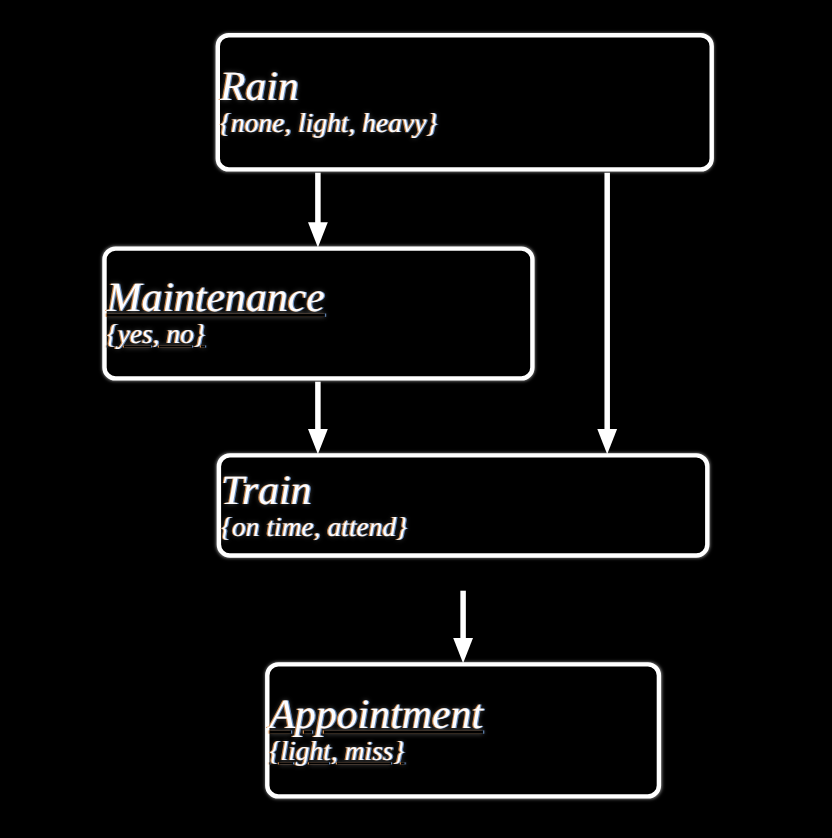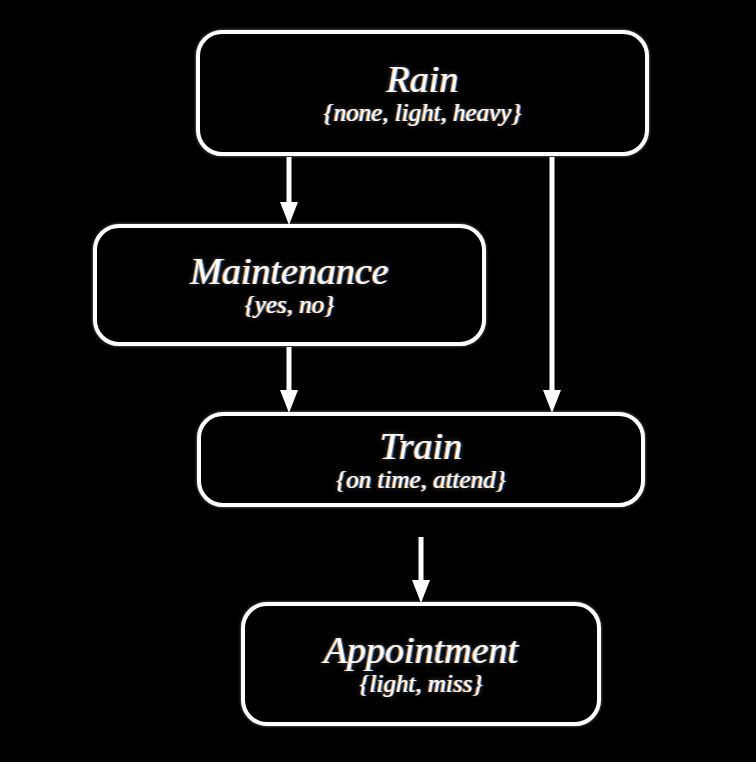--- a/index.html
+++ b/index.html
@@ -15,46 +15,45 @@
     overflow: hidden;
     font-family: "Liberation Serif", "DejaVu Serif", serif;
   }
 
   
   .node {
     position: absolute;
     box-sizing: border-box;
     background: #000000;
     border: 4px solid #ffffff;
-    border-radius: 26px;
+    border-radius: 12px;
     display: flex;
     flex-direction: column;
-    align-items: center;
     justify-content: center;
     box-shadow: 0 0 3px rgba(255,255,255,0.55);
   }
   .node-label {
     font-style: italic;
     font-weight: 400;
     color: #fdfdff;
     line-height: 1.06;
     white-space: nowrap;
     text-shadow:
       -1.1px 0 0 rgba(226,150,82,0.85),
        1.1px 0 0 rgba(120,165,225,0.80),
        0 0 5px rgba(255,255,255,0.35);
   }
   .node-name   { font-size: 38px; margin-bottom: 1px; }
   .node-states { font-size: 25px; }
 
   
   #node-rain        { left: 196px; top: 30px;  width: 453px; height: 126px; }
-  #node-maintenance { left: 93px;  top: 224px; width: 393px; height: 122px; }
+  #node-maintenance { left: 93px;  top: 224px; width: 393px; height: 122px; text-decoration: underline; }
   #node-train       { left: 197px; top: 412px; width: 448px; height: 95px; }
-  #node-appointment { left: 241px; top: 602px; width: 360px; height: 124px; }
+  #node-appointment { left: 241px; top: 602px; width: 360px; height: 124px; text-decoration: underline; }
 
   
   .arrow { position: absolute; }
   .arrow svg { display: block; overflow: visible; }
   .arrow-shaft { stroke: #ffffff; stroke-width: 5; }
   .arrow-head  { fill: #ffffff; }
 
   #arrow-rain-maintenance { left: 275px; top: 157px; width: 28px; height: 68px; }
   #arrow-rain-train       { left: 538px; top: 157px; width: 28px; height: 256px; }
   #arrow-maintenance-train{ left: 275px; top: 347px; width: 28px; height: 66px; }

